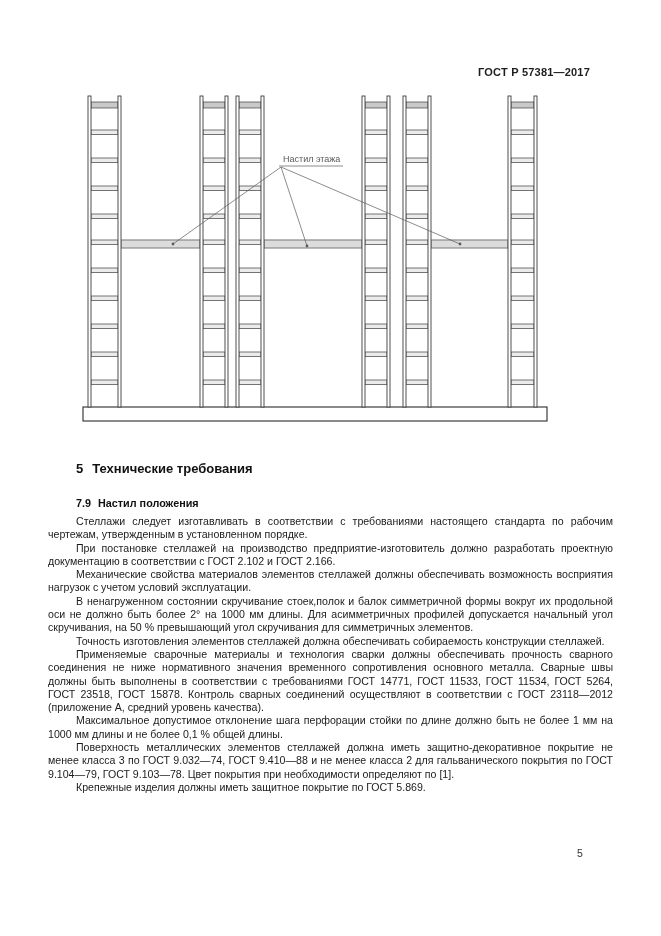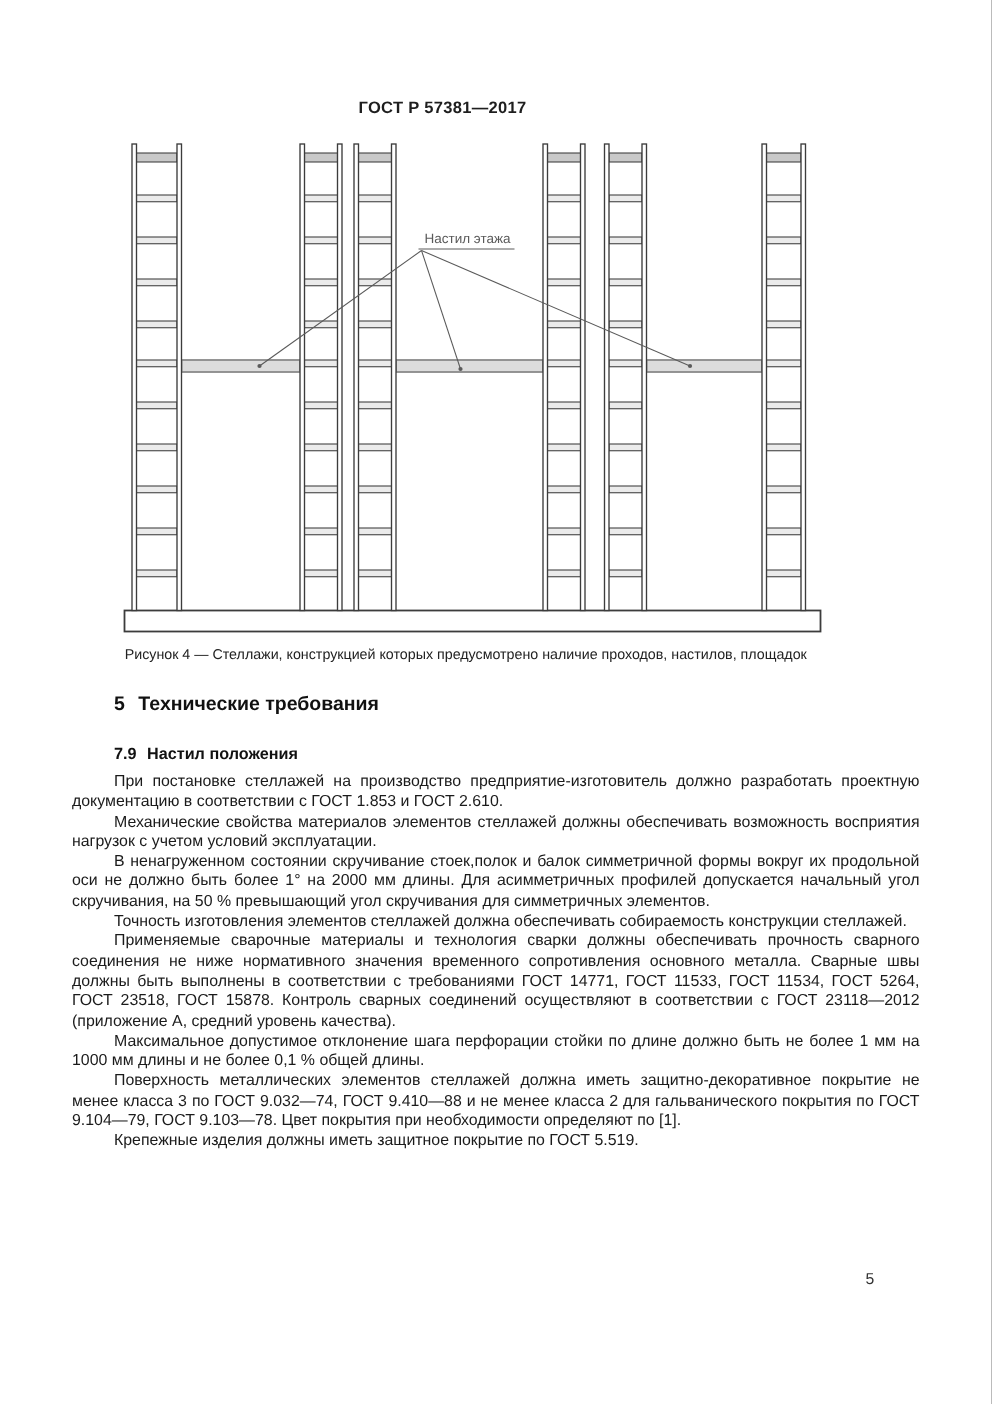--- a/index.html
+++ b/index.html
@@ -3,21 +3,21 @@
 <meta charset="utf-8">
 <style>
   html,body { margin:0; padding:0; background:#888; }
   .page {
     position:relative; width:661px; height:936px; background:#ffffff;
     font-family:"Liberation Sans", sans-serif; color:#1e1e1e; overflow:hidden;
     margin:0 auto;
   }
   .doc-header {
     position:absolute; top:66px; left:0; right:71px;
-    text-align:center; font-size:11px; font-weight:bold; letter-spacing:0.2px;
+    text-align:right; font-size:11px; font-weight:bold; letter-spacing:0.2px;
   }
   #figure-svg { position:absolute; top:0; left:0; }
   .fig-caption {
     position:absolute; top:431px; left:20px; right:60px;
     text-align:center; font-size:9.5px; color:#222;
   }
   .sec-heading {
     position:absolute; top:461px; left:76px; margin:0;
     font-size:13px; font-weight:bold; color:#111;text-align:right;
   }
@@ -129,32 +129,32 @@
       <line x1="281" y1="167" x2="173" y2="244" stroke="#5a5a5a" stroke-width="0.7"></line>
       <circle cx="173" cy="244" r="1.4" fill="#5a5a5a"></circle>
       <line x1="281" y1="167" x2="307" y2="246" stroke="#5a5a5a" stroke-width="0.7"></line>
       <circle cx="307" cy="246" r="1.4" fill="#5a5a5a"></circle>
       <line x1="281" y1="167" x2="460" y2="244" stroke="#5a5a5a" stroke-width="0.7"></line>
       <circle cx="460" cy="244" r="1.4" fill="#5a5a5a"></circle>
       <line x1="279" y1="166" x2="343" y2="166" stroke="#5a5a5a" stroke-width="0.7"></line>
       <text x="283" y="162" font-size="9" fill="#5a5a5a" font-family="&quot;Liberation Sans&quot;, sans-serif">Настил этажа</text>
     </svg>
 
-  <div class="fig-caption">Рисунок 4 — Стеллажи, конструкцией которых предусмотрено наличие проходов, настилов, площадок</div>
 
   <h1 class="sec-heading"><span class="num">5</span><span>Технические требования</span></h1>
 
   <h2 class="sub-heading"><span class="num">7.9</span><span>Настил положения</span></h2>
 
   <div class="body-text" id="body-text">
-      <p>При постановке стеллажей на производство предприятие-изготовитель должно разработать проектную документацию в соответствии с ГОСТ 1.853 и ГОСТ 2.610.</p>
+      <p>Стеллажи следует изготавливать в соответствии с требованиями настоящего стандарта по рабочим чертежам, утвержденным в установленном порядке.</p>
+      <p>При постановке стеллажей на производство предприятие-изготовитель должно разработать проектную документацию в соответствии с ГОСТ 2.102 и ГОСТ 2.166.</p>
       <p>Механические свойства материалов элементов стеллажей должны обеспечивать возможность восприятия нагрузок с учетом условий эксплуатации.</p>
-      <p>В ненагруженном состоянии скручивание стоек,полок и балок симметричной формы вокруг их продольной оси не должно быть более 1° на 2000 мм длины. Для асимметричных профилей допускается начальный угол скручивания, на 50 % превышающий угол скручивания для симметричных элементов.</p>
+      <p>В ненагруженном состоянии скручивание стоек,полок и балок симметричной формы вокруг их продольной оси не должно быть более 2° на 1000 мм длины. Для асимметричных профилей допускается начальный угол скручивания, на 50 % превышающий угол скручивания для симметричных элементов.</p>
       <p>Точность изготовления элементов стеллажей должна обеспечивать собираемость конструкции стеллажей.</p>
       <p>Применяемые сварочные материалы и технология сварки должны обеспечивать прочность сварного соединения не ниже нормативного значения временного сопротивления основного металла. Сварные швы должны быть выполнены в соответствии с требованиями ГОСТ 14771, ГОСТ 11533, ГОСТ 11534, ГОСТ 5264, ГОСТ 23518, ГОСТ 15878. Контроль сварных соединений осуществляют в соответствии с ГОСТ 23118—2012 (приложение А, средний уровень качества).</p>
       <p>Максимальное допустимое отклонение шага перфорации стойки по длине должно быть не более 1 мм на 1000 мм длины и не более 0,1 % общей длины.</p>
       <p>Поверхность металлических элементов стеллажей должна иметь защитно-декоративное покрытие не менее класса 3 по ГОСТ 9.032—74, ГОСТ 9.410—88 и не менее класса 2 для гальванического покрытия по ГОСТ 9.104—79, ГОСТ 9.103—78. Цвет покрытия при необходимости определяют по [1].</p>
-      <p>Крепежные изделия должны иметь защитное покрытие по ГОСТ 5.519.</p>
+      <p>Крепежные изделия должны иметь защитное покрытие по ГОСТ 5.869.</p>
     </div>
 
   <div class="page-num">5</div>
 
 </div>
 
 </body></html>

